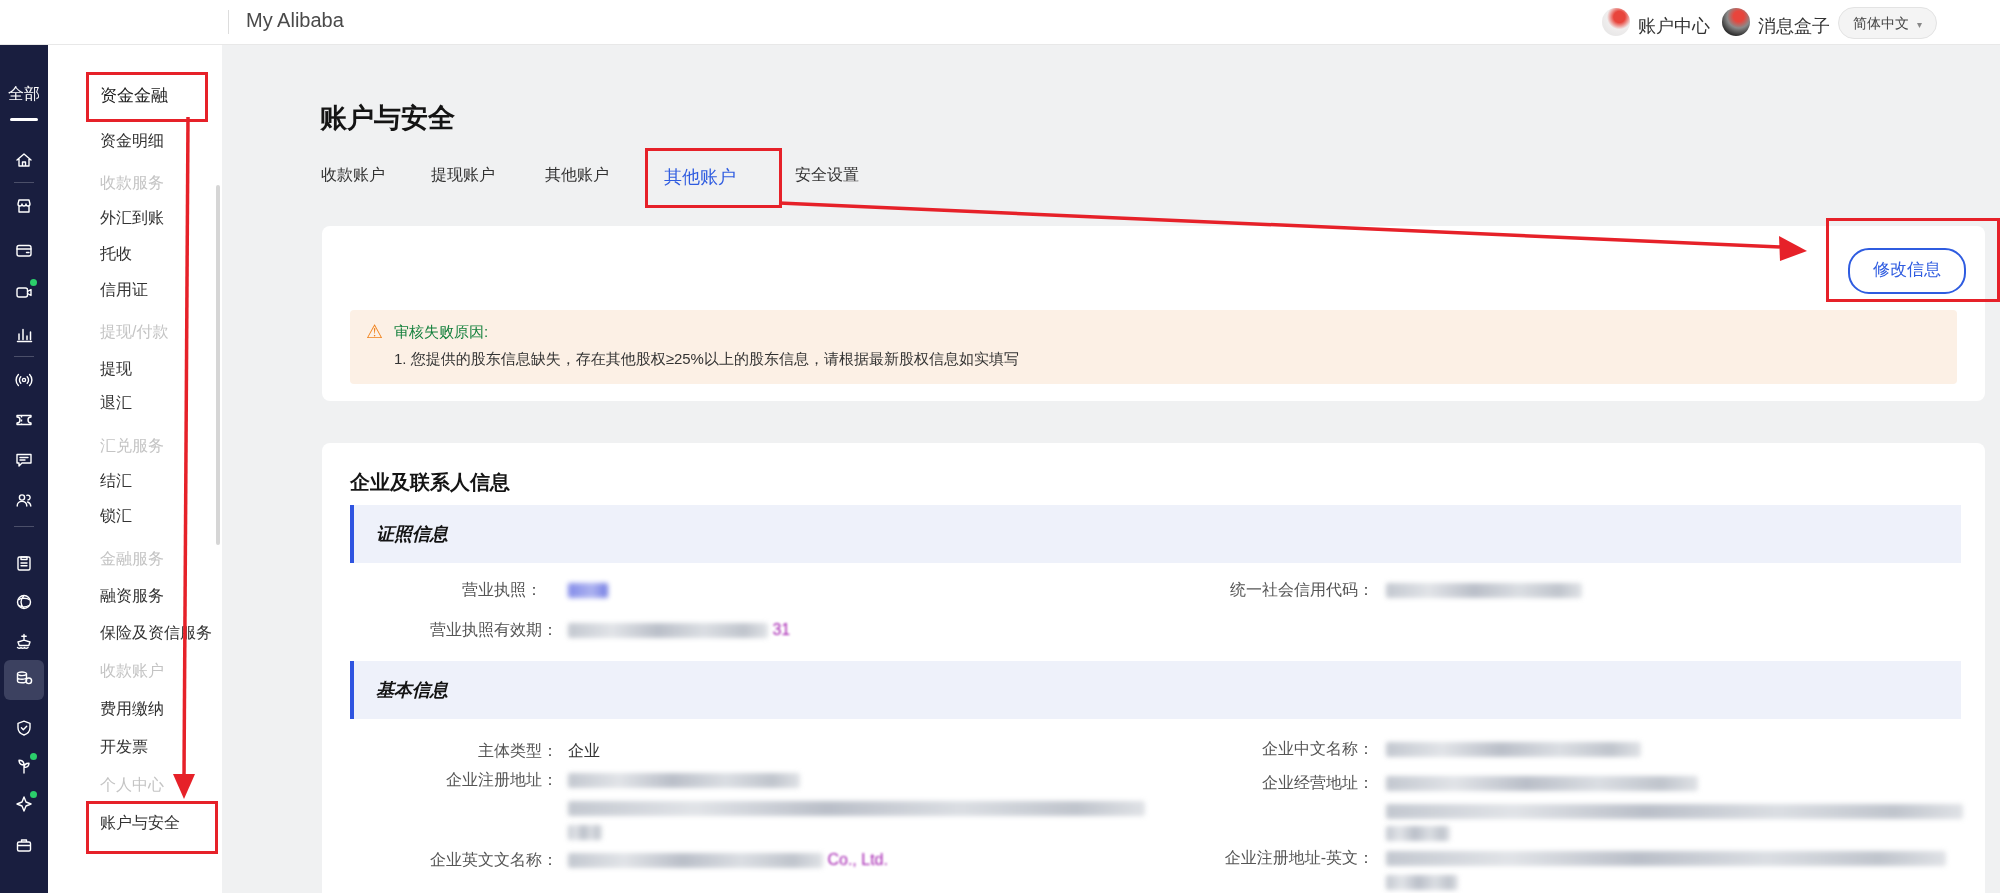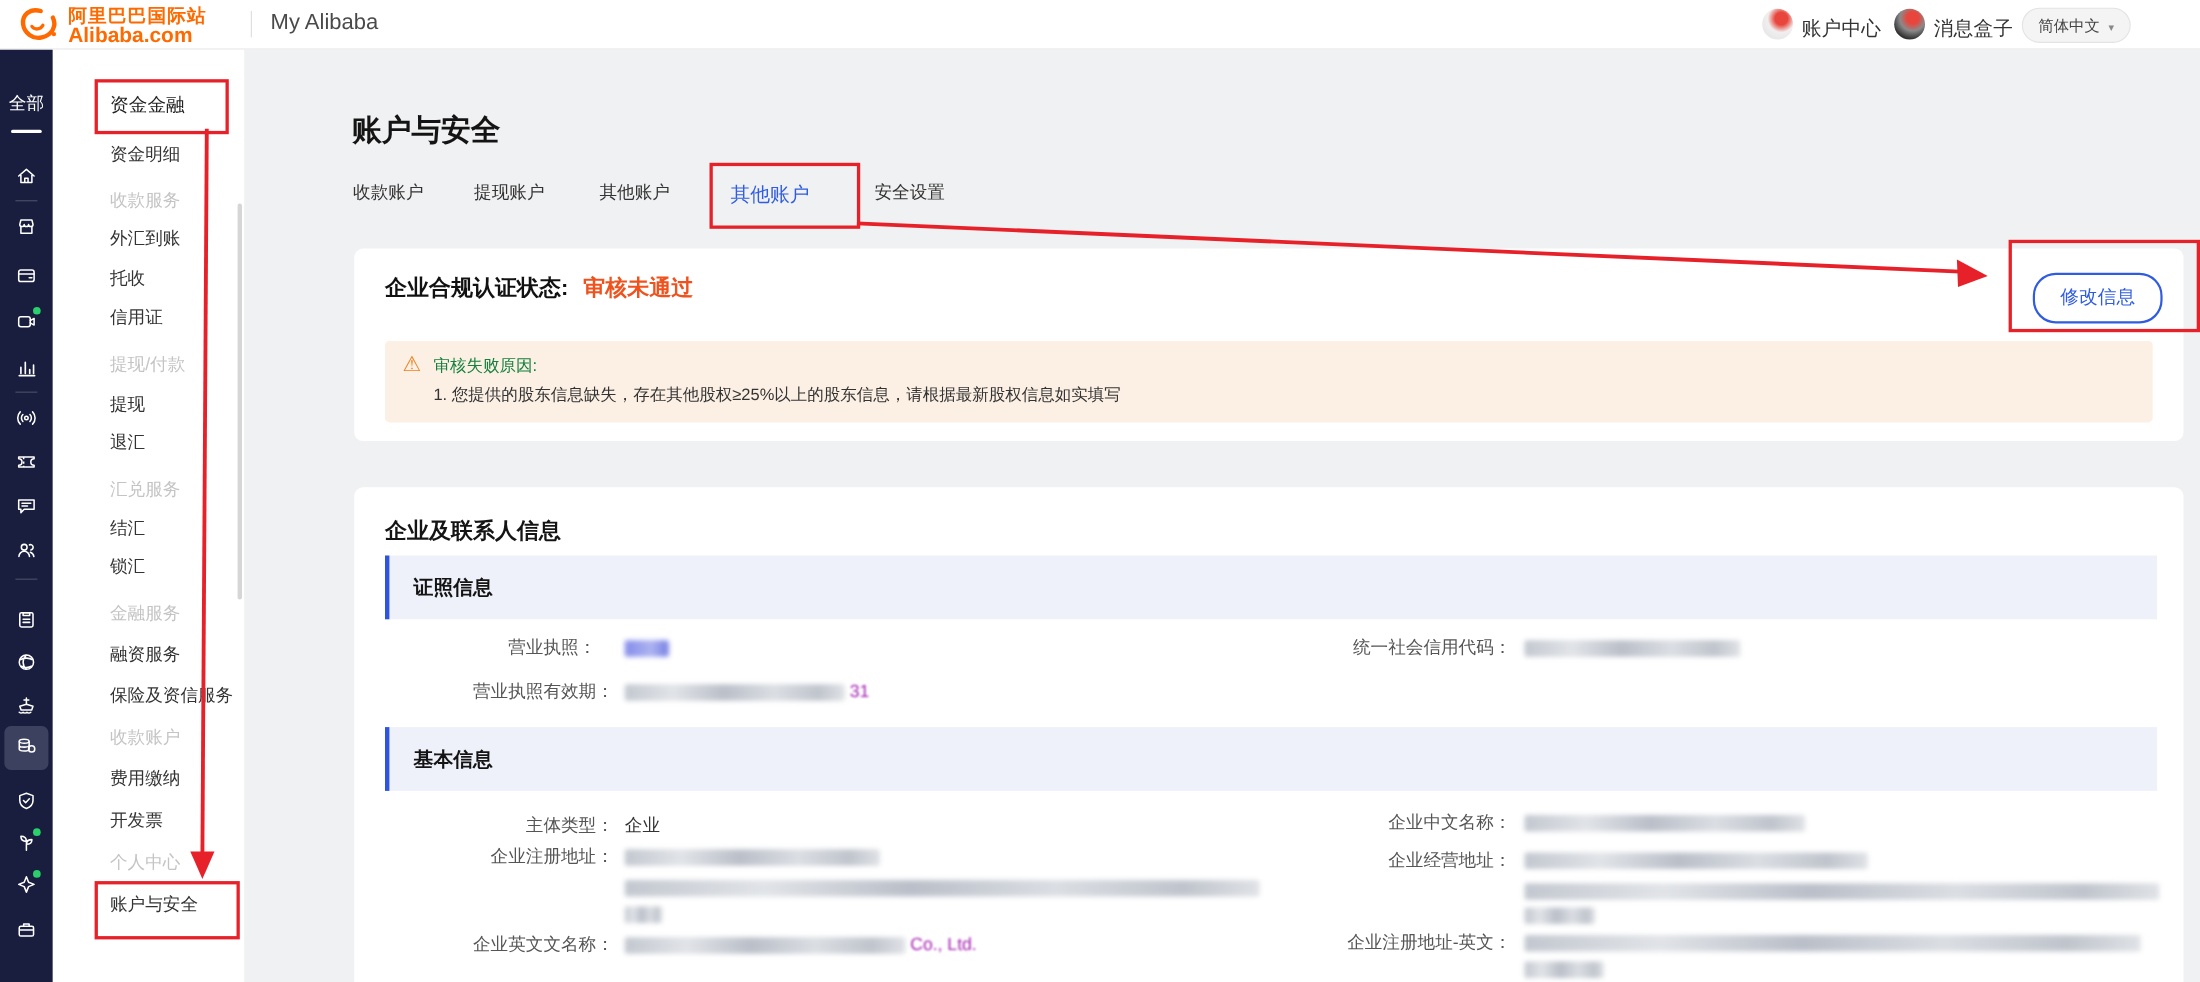--- a/index.html
+++ b/index.html
@@ -46,52 +46,39 @@
   .status-line{position:absolute;left:28px;top:22px;font-size:20px;font-weight:bold;color:#111;}
   .status-val{color:#f0521e;margin-left:8px;}
   .modify-btn{position:absolute;left:1526px;top:22px;width:114px;height:42px;border-radius:21px;border:2px solid #2f5ce0;
               background:#fff;color:#2f5ce0;font-size:17px;text-align:center;line-height:40px;cursor:pointer;}
   .warn-box{position:absolute;left:28px;top:84px;width:1607px;height:74px;background:#fcf0e5;border-radius:4px;}
   .warn-ic{position:absolute;left:16px;top:10px;font-size:19px;color:#f0821c;}
   .warn-t{position:absolute;left:44px;top:13px;font-size:15px;color:#15803d;}
   .warn-d{position:absolute;left:44px;top:40px;font-size:15px;color:#333;}
   .card2-title{position:absolute;left:28px;top:26px;font-size:20px;font-weight:bold;color:#141414;}
   .band{position:absolute;left:28px;width:1607px;height:58px;background:#eef1fa;border-left:4px solid #2f54e0;}
-  .band span{display:inline-block;margin-left:22px;line-height:58px;font-size:18px;font-weight:bold;color:#141414;}
+  .band span{display:inline-block;margin-left:22px;line-height:58px;font-size:18px;font-weight:bold;color:#141414;font-style:italic;}
   .f-label{position:absolute;width:200px;text-align:right;font-size:16px;color:#555;height:22px;line-height:22px;white-space:nowrap;}
   .f-label.r{width:220px;}
   .f-val{position:absolute;font-size:16px;color:#333;height:22px;line-height:22px;white-space:nowrap;}
   .blur-bar{display:inline-block;height:15px;border-radius:2px;vertical-align:middle;opacity:.8;
             background:linear-gradient(90deg,#b4bac4,#dadde2 22%,#a9afbb 45%,#d2d6dc 68%,#b0b6c0 88%,#d8dbe0);
             filter:blur(2.6px);}
   .blur-bar.blue{background:linear-gradient(90deg,#7d86e8,#a9aff0 60%,#6d77e2);opacity:.95;}
   .semi{filter:blur(0.8px);color:#a21caf;}
   
   .ann-box{position:absolute;border:3px solid #e62129;z-index:30;}
   .ann-svg{position:absolute;left:0;top:0;z-index:29;pointer-events:none;}
 </style>
 </head>
 <body>
 
 <div class="screen">
 
   <div class="header">
-    <div class="logo">
-      <span>
-        <svg width="40" height="40" viewBox="0 0 40 40" fill="none">
-          <path d="M21 8 C11 5 4 12 5 20 C6 28 14 34 22 32 C31 30 36 22 32 14" stroke="#ff6a00" stroke-width="4" stroke-linecap="round"></path>
-          <path d="M13 22 c2.5 3.5 8 3 10 -1" stroke="#ff6a00" stroke-width="3" stroke-linecap="round"></path>
-          <circle cx="33" cy="29" r="2" fill="#ff6a00"></circle>
-        </svg>
-      </span>
-      <span class="logo-text">
-        <div class="l1">阿里巴巴国际站</div>
-        <div class="l2">Alibaba.com</div>
-      </span>
-    </div>
     <div class="hdivider"></div>
     <div class="app-title">My Alibaba</div>
 
     <div class="avatar" style="left:1602px;"></div>
     <div class="hlink" style="left:1638px;">账户中心</div>
     <div class="avatar dark" style="left:1722px;"></div>
     <div class="hlink" style="left:1758px;">消息盒子</div>
     <div class="lang-pill">
       <span>简体中文</span>
       <span class="caret">▾</span>
@@ -235,24 +222,20 @@
   <div class="main">
     <div class="page-title">账户与安全</div>
 
     <div class="tab" style="left:99px">收款账户</div>
     <div class="tab" style="left:209px">提现账户</div>
     <div class="tab" style="left:323px">其他账户</div>
     <div class="tab active" style="left:442px">其他账户</div>
     <div class="tab" style="left:573px">安全设置</div>
 
     <div class="card card1">
-      <div class="status-line">
-        <span>企业合规认证状态:</span>
-        <span class="status-val">审核未通过</span>
-      </div>
       <div class="modify-btn">修改信息</div>
       <div class="warn-box">
         <span class="warn-ic">⚠</span>
         <div class="warn-t">审核失败原因:</div>
         <div class="warn-d">1. 您提供的股东信息缺失，存在其他股权≥25%以上的股东信息，请根据最新股权信息如实填写</div>
       </div>
     </div>
 
     <div class="card card2">
       <div class="card2-title">企业及联系人信息</div>

